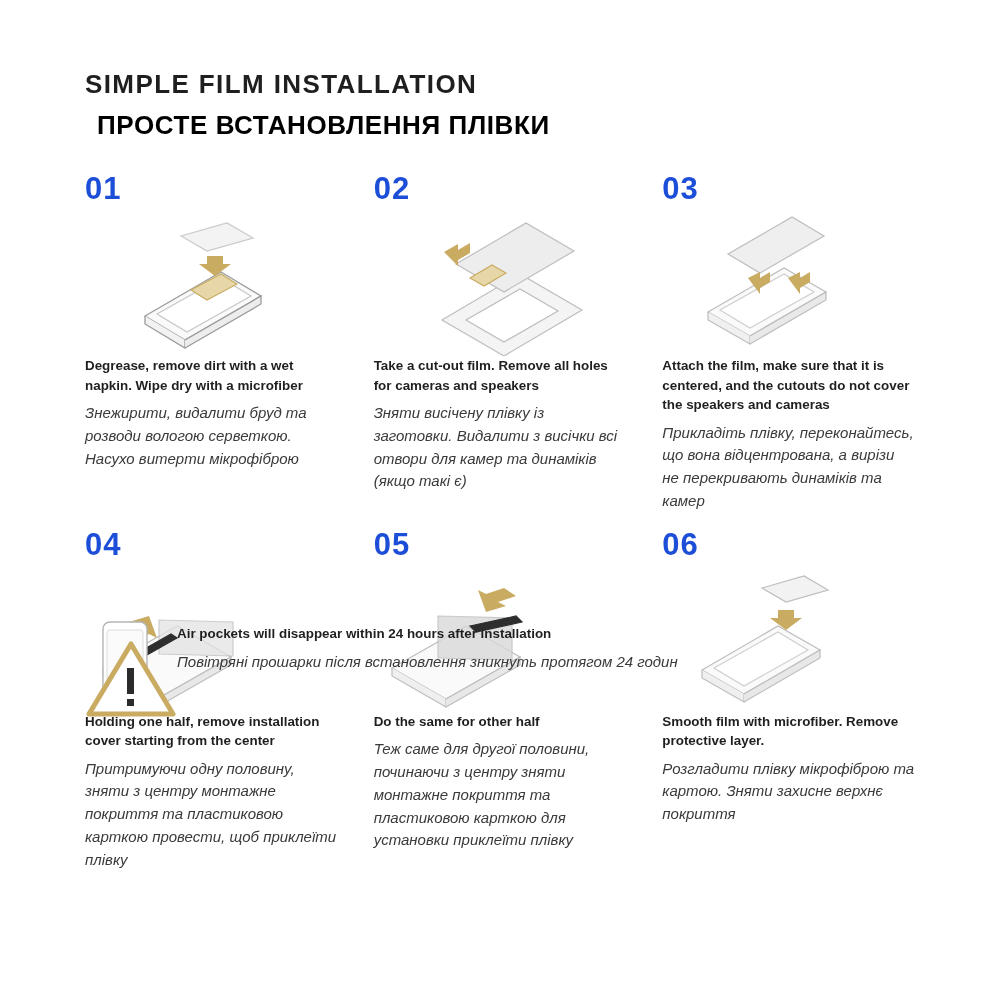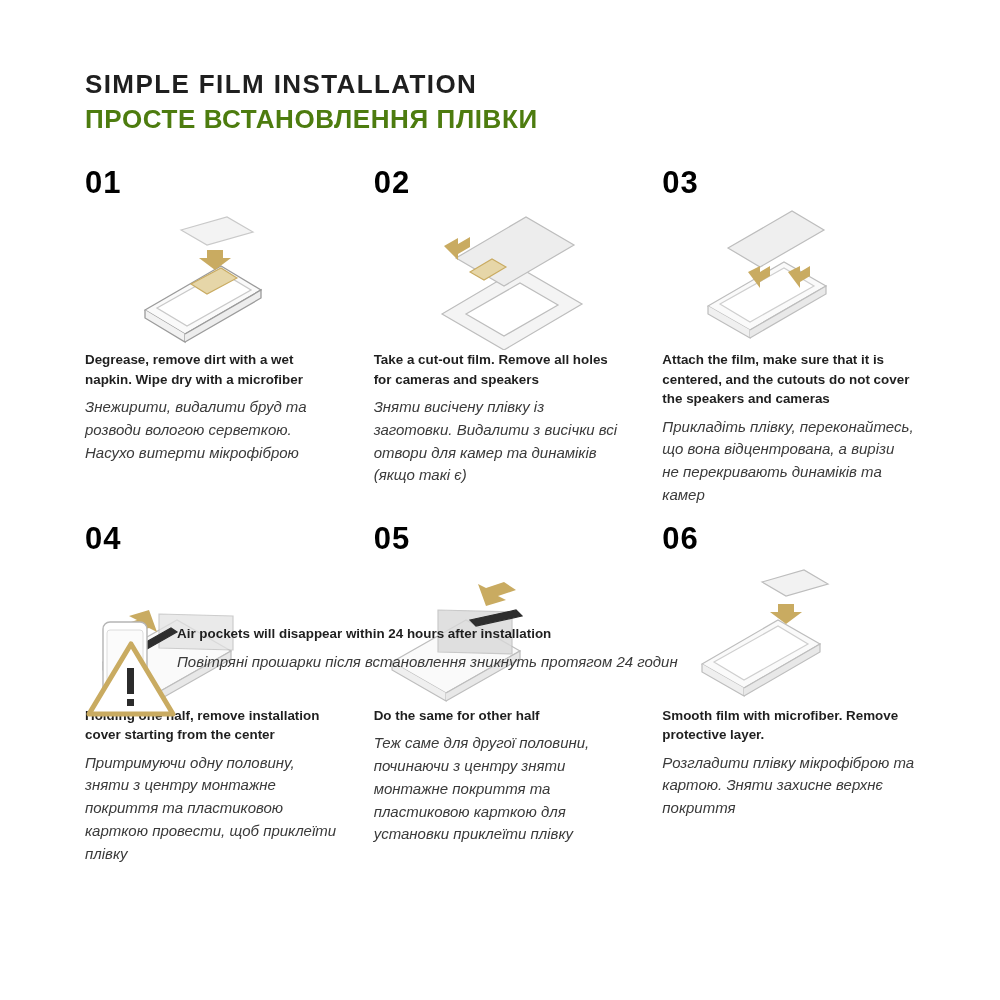--- a/index.html
+++ b/index.html
@@ -30,38 +30,38 @@
     font-weight: bold;
     letter-spacing: 1.4px;
     color: #1f1f1f;
     line-height: 1.1;
     margin: 0 0 6px 0;
   }
   .title-uk {
     font-size: 26px;
     font-weight: bold;
     letter-spacing: 0.6px;
-    color: #4d7c0f;
+    color: #000000;
     line-height: 1.1;
-    margin: 0;
+    margin: 12px;
   }
   
   .grid {
     display: grid;
     grid-template-columns: repeat(3, 1fr);
     column-gap: 36px;
     row-gap: 10px;
   }
   .step {
     position: relative;
   }
   .step-num {
     font-size: 31px;
     font-weight: bold;
-    color: #000000;
+    color: #1d4ed8;
     letter-spacing: 1px;
     line-height: 1;
     margin-bottom: 4px;
   }
   .art {
     height: 148px;
     position: relative;
   }
   .art svg {
     display: block;

